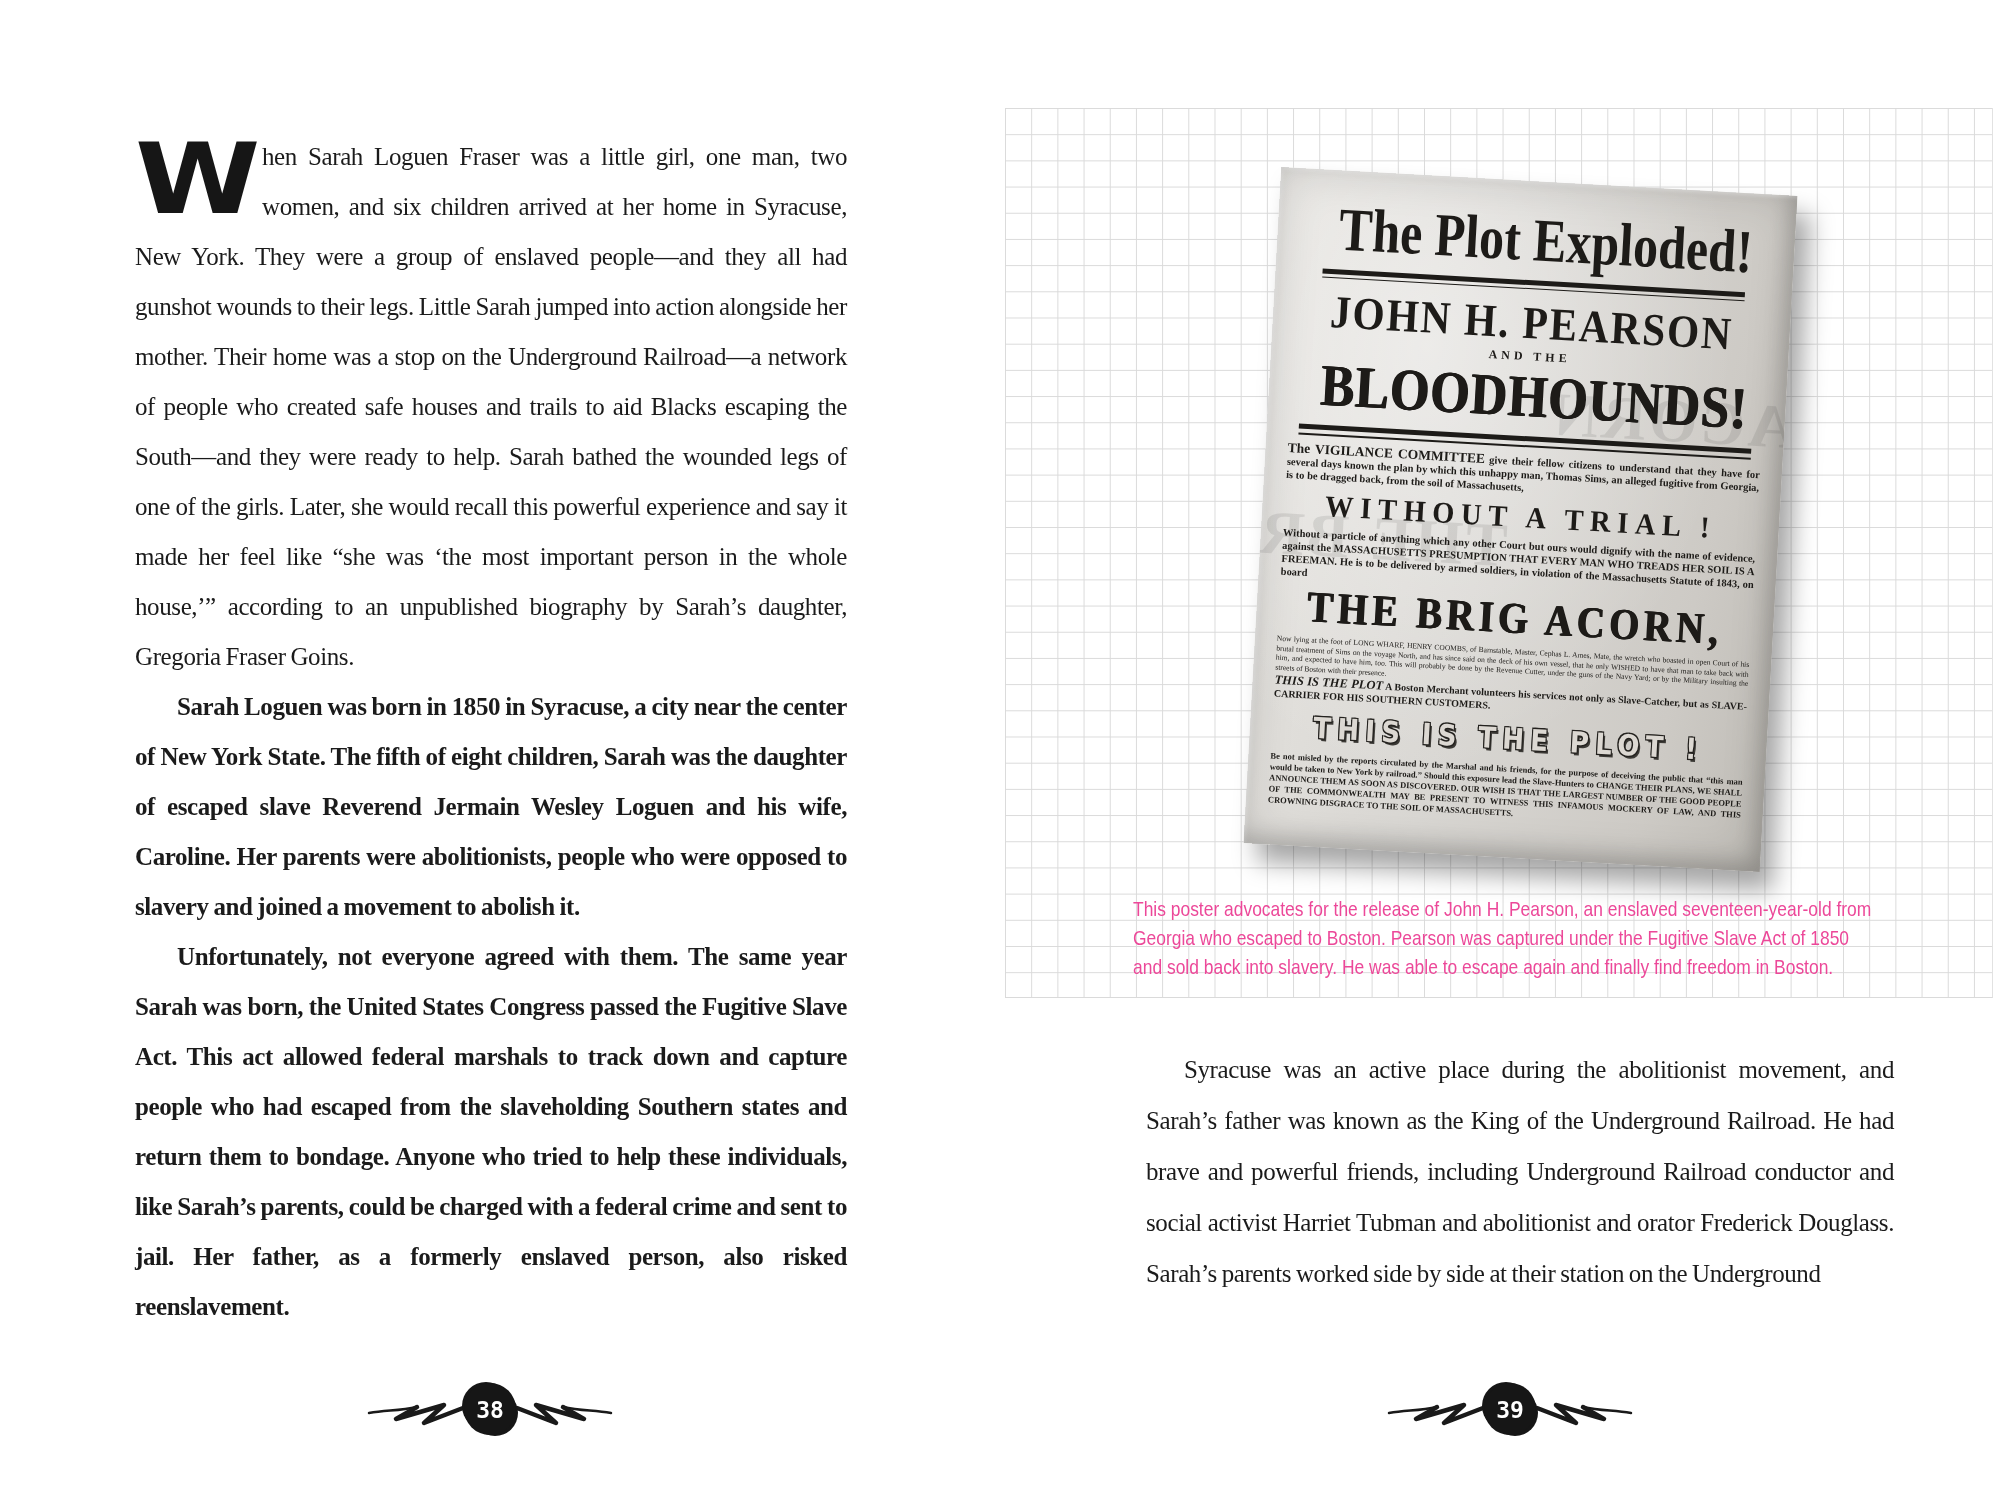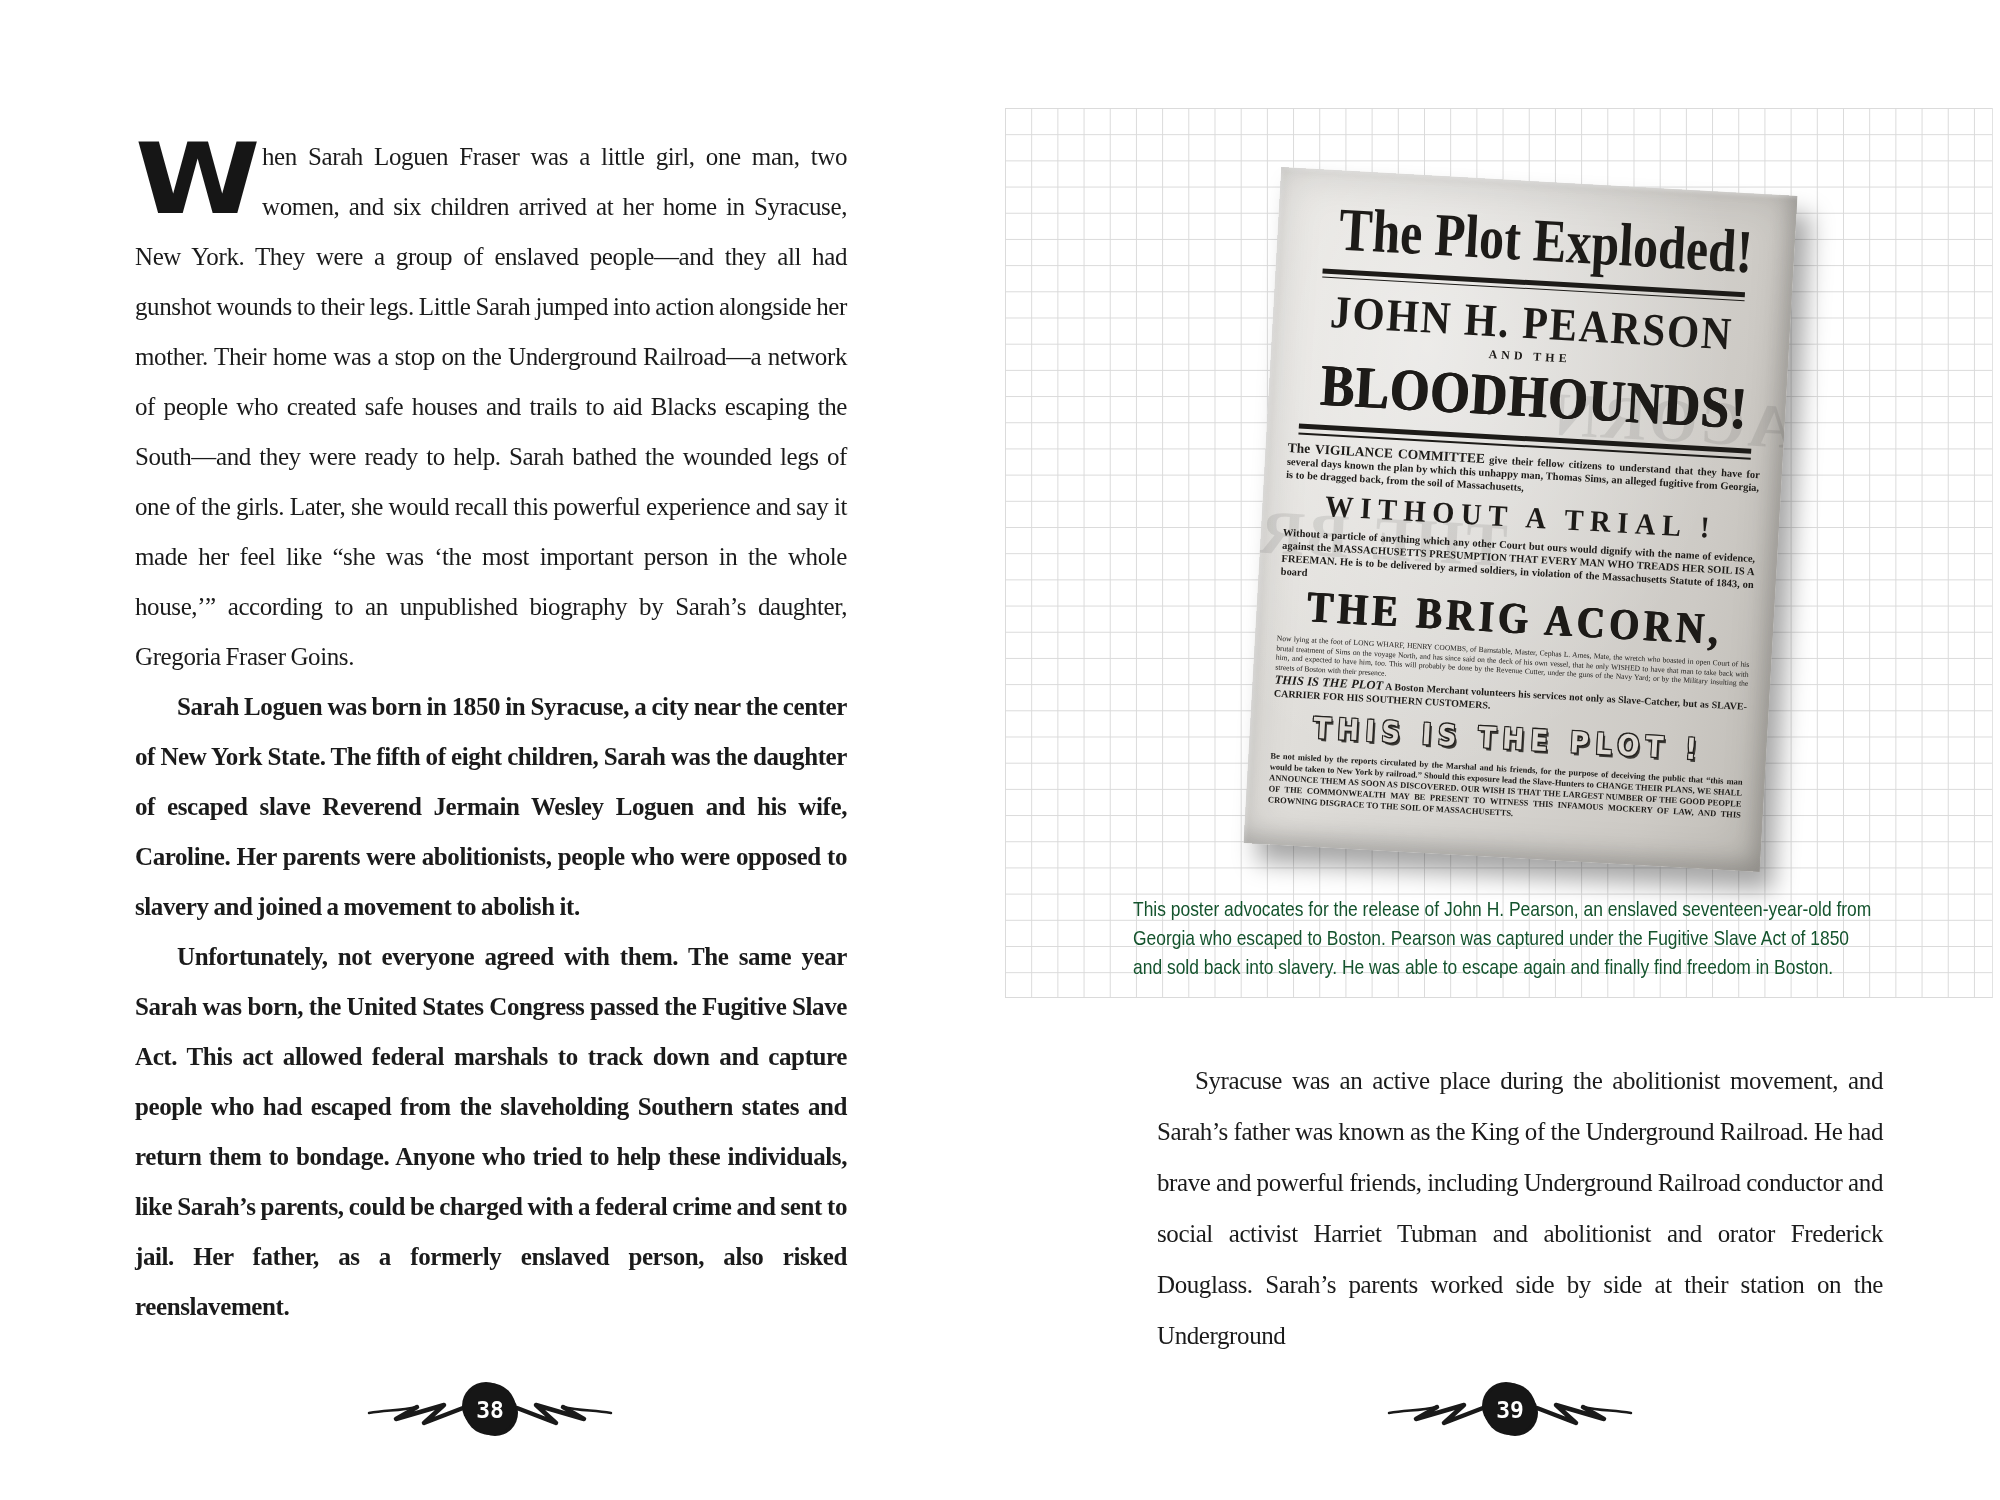--- a/index.html
+++ b/index.html
@@ -67,31 +67,31 @@
   .p-lead{font-size:10px;line-height:13px;font-weight:700;text-align:justify;margin:2px 4px;}
   .p-lead .em{font-style:italic;font-size:12.5px;}
   .h-thisplot{
     font-family:"DejaVu Sans",sans-serif;font-size:29px;line-height:42px;font-weight:bold;
     letter-spacing:7px;transform:scaleX(0.9);color:#dcd8d2;margin:5px 0 3px;white-space:nowrap;
     text-shadow:-1.2px -1.2px 0 #24221f,1.2px -1.2px 0 #24221f,-1.2px 1.2px 0 #24221f,1.2px 1.2px 0 #24221f,2.6px 2.8px 0 #3c3a36;
   }
   .p-bottom{font-size:8.5px;line-height:11px;font-weight:700;text-align:justify;margin:4px 4px 0;}
 
   
-  .caption{position:absolute;left:1133px;top:894px;width:760px;color:#14532d;
+  .caption{position:absolute;left:1133px;top:894px;width:760px;color:#ec4899;
     font-family:"Liberation Sans",sans-serif;font-size:21px;line-height:29px;}
   .cap-line{white-space:nowrap;transform:scaleX(0.83);transform-origin:0 50%;}
 
   
   .body-right{
     position:absolute;left:1146px;top:1044px;width:748px;
     font-size:25px;line-height:51px;letter-spacing:-0.4px;word-spacing:-1px;
     text-align:justify;color:#1b1b1b;
   }
-  .body-right p{margin:11px;text-indent:38px;}
+  .body-right p{margin:0;text-indent:38px;}
 
   
   .ornament{position:absolute;}
   .orn-left{left:365px;top:1375px;}
   .orn-right{left:1385px;top:1375px;}
 </style>
 </head>
 <body>
 
 <div class="spread">

